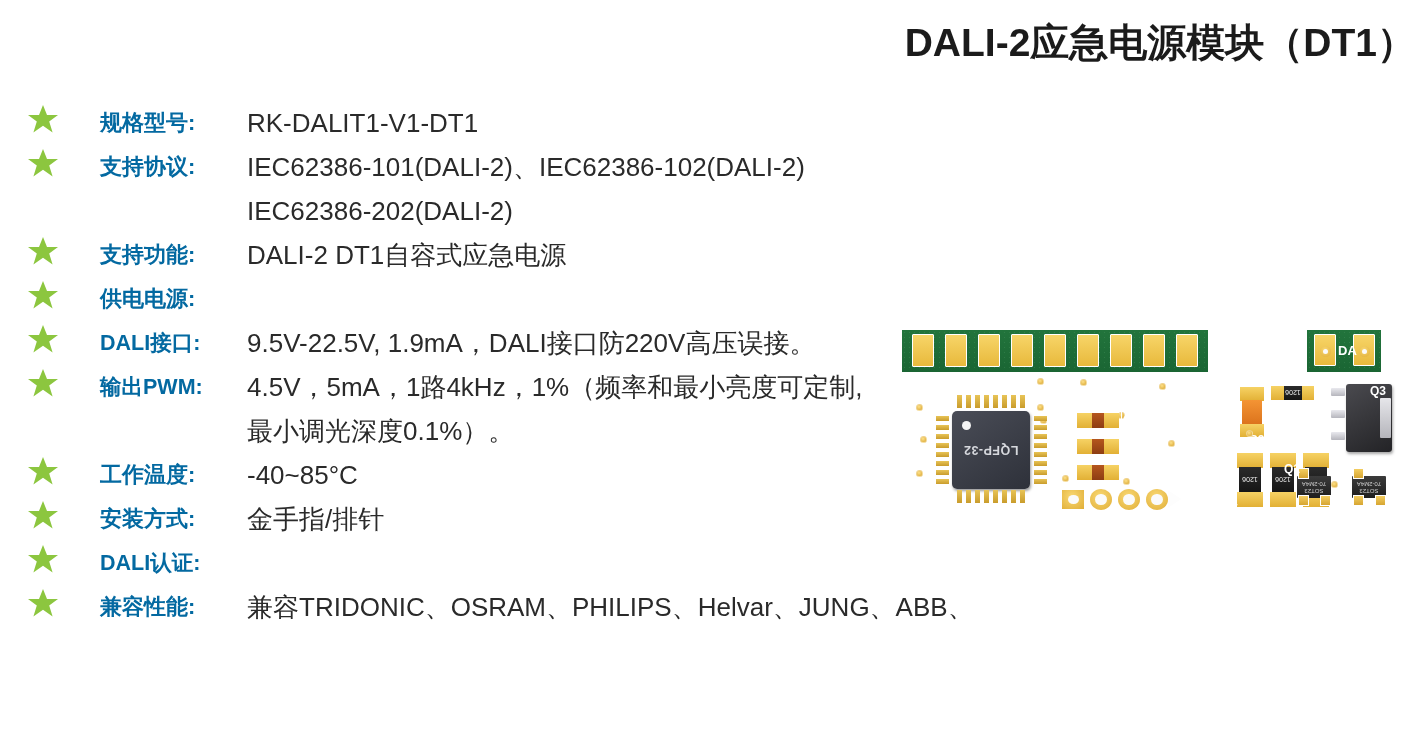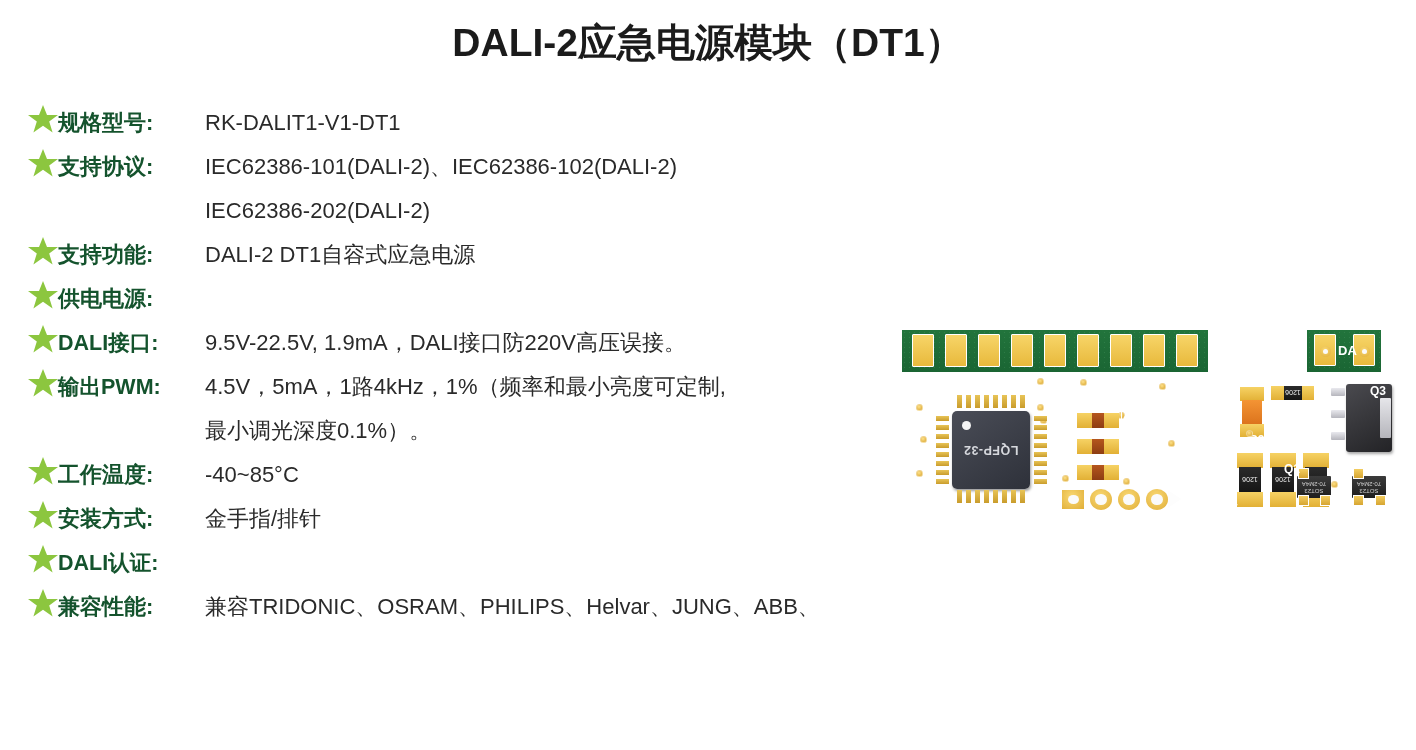--- a/index.html
+++ b/index.html
@@ -7,39 +7,39 @@
     width: 1416px; height: 750px;
     background: #ffffff;
     font-family: "Liberation Sans", "DejaVu Sans", sans-serif;
     overflow: hidden;
   }
   .page { position: relative; width: 1416px; height: 750px; background:#fff; }
 
   
   .title {
     position: absolute; left: 0; top: 16px; width: 1416px;
-    text-align: center;
+    text-align: right;
     font-size: 39px; font-weight: bold; color: #1b1b1b;
     letter-spacing: 0px; white-space: nowrap;
   }
 
   
   .spec-list { position: absolute; left: 28px; top: 101px; width: 960px; }
   .spec-row { position: relative; display: flex; align-items: flex-start; }
   .star {
     width: 30px; flex: 0 0 30px; height: 31px; position: relative; top: 2px;
   }
   .star svg { display:block; }
   .spec-label {
     flex: 0 0 auto; width: 147px;
-    color: #14532d; font-weight: bold; font-size: 22px;
-    line-height: 44px; white-space: nowrap;
+    color: #0369a1; font-weight: bold; font-size: 22px;
+    line-height: 44px; white-space: nowrap; margin-left: 42px;
   }
   .spec-value {
-    color: #2a2a2a; font-size: 22px; line-height: 44px; white-space: nowrap;
+    color: #2a2a2a; font-size: 26px; line-height: 44px; white-space: nowrap;
   }
   .spec-value .cont { display:block; }
 
   
   .lbl-tight { font-size: 21.5px; }
 
   
   .pcb-wrap { position: absolute; left: 894px; top: 326px; width: 500px; height: 200px; }
 
   

